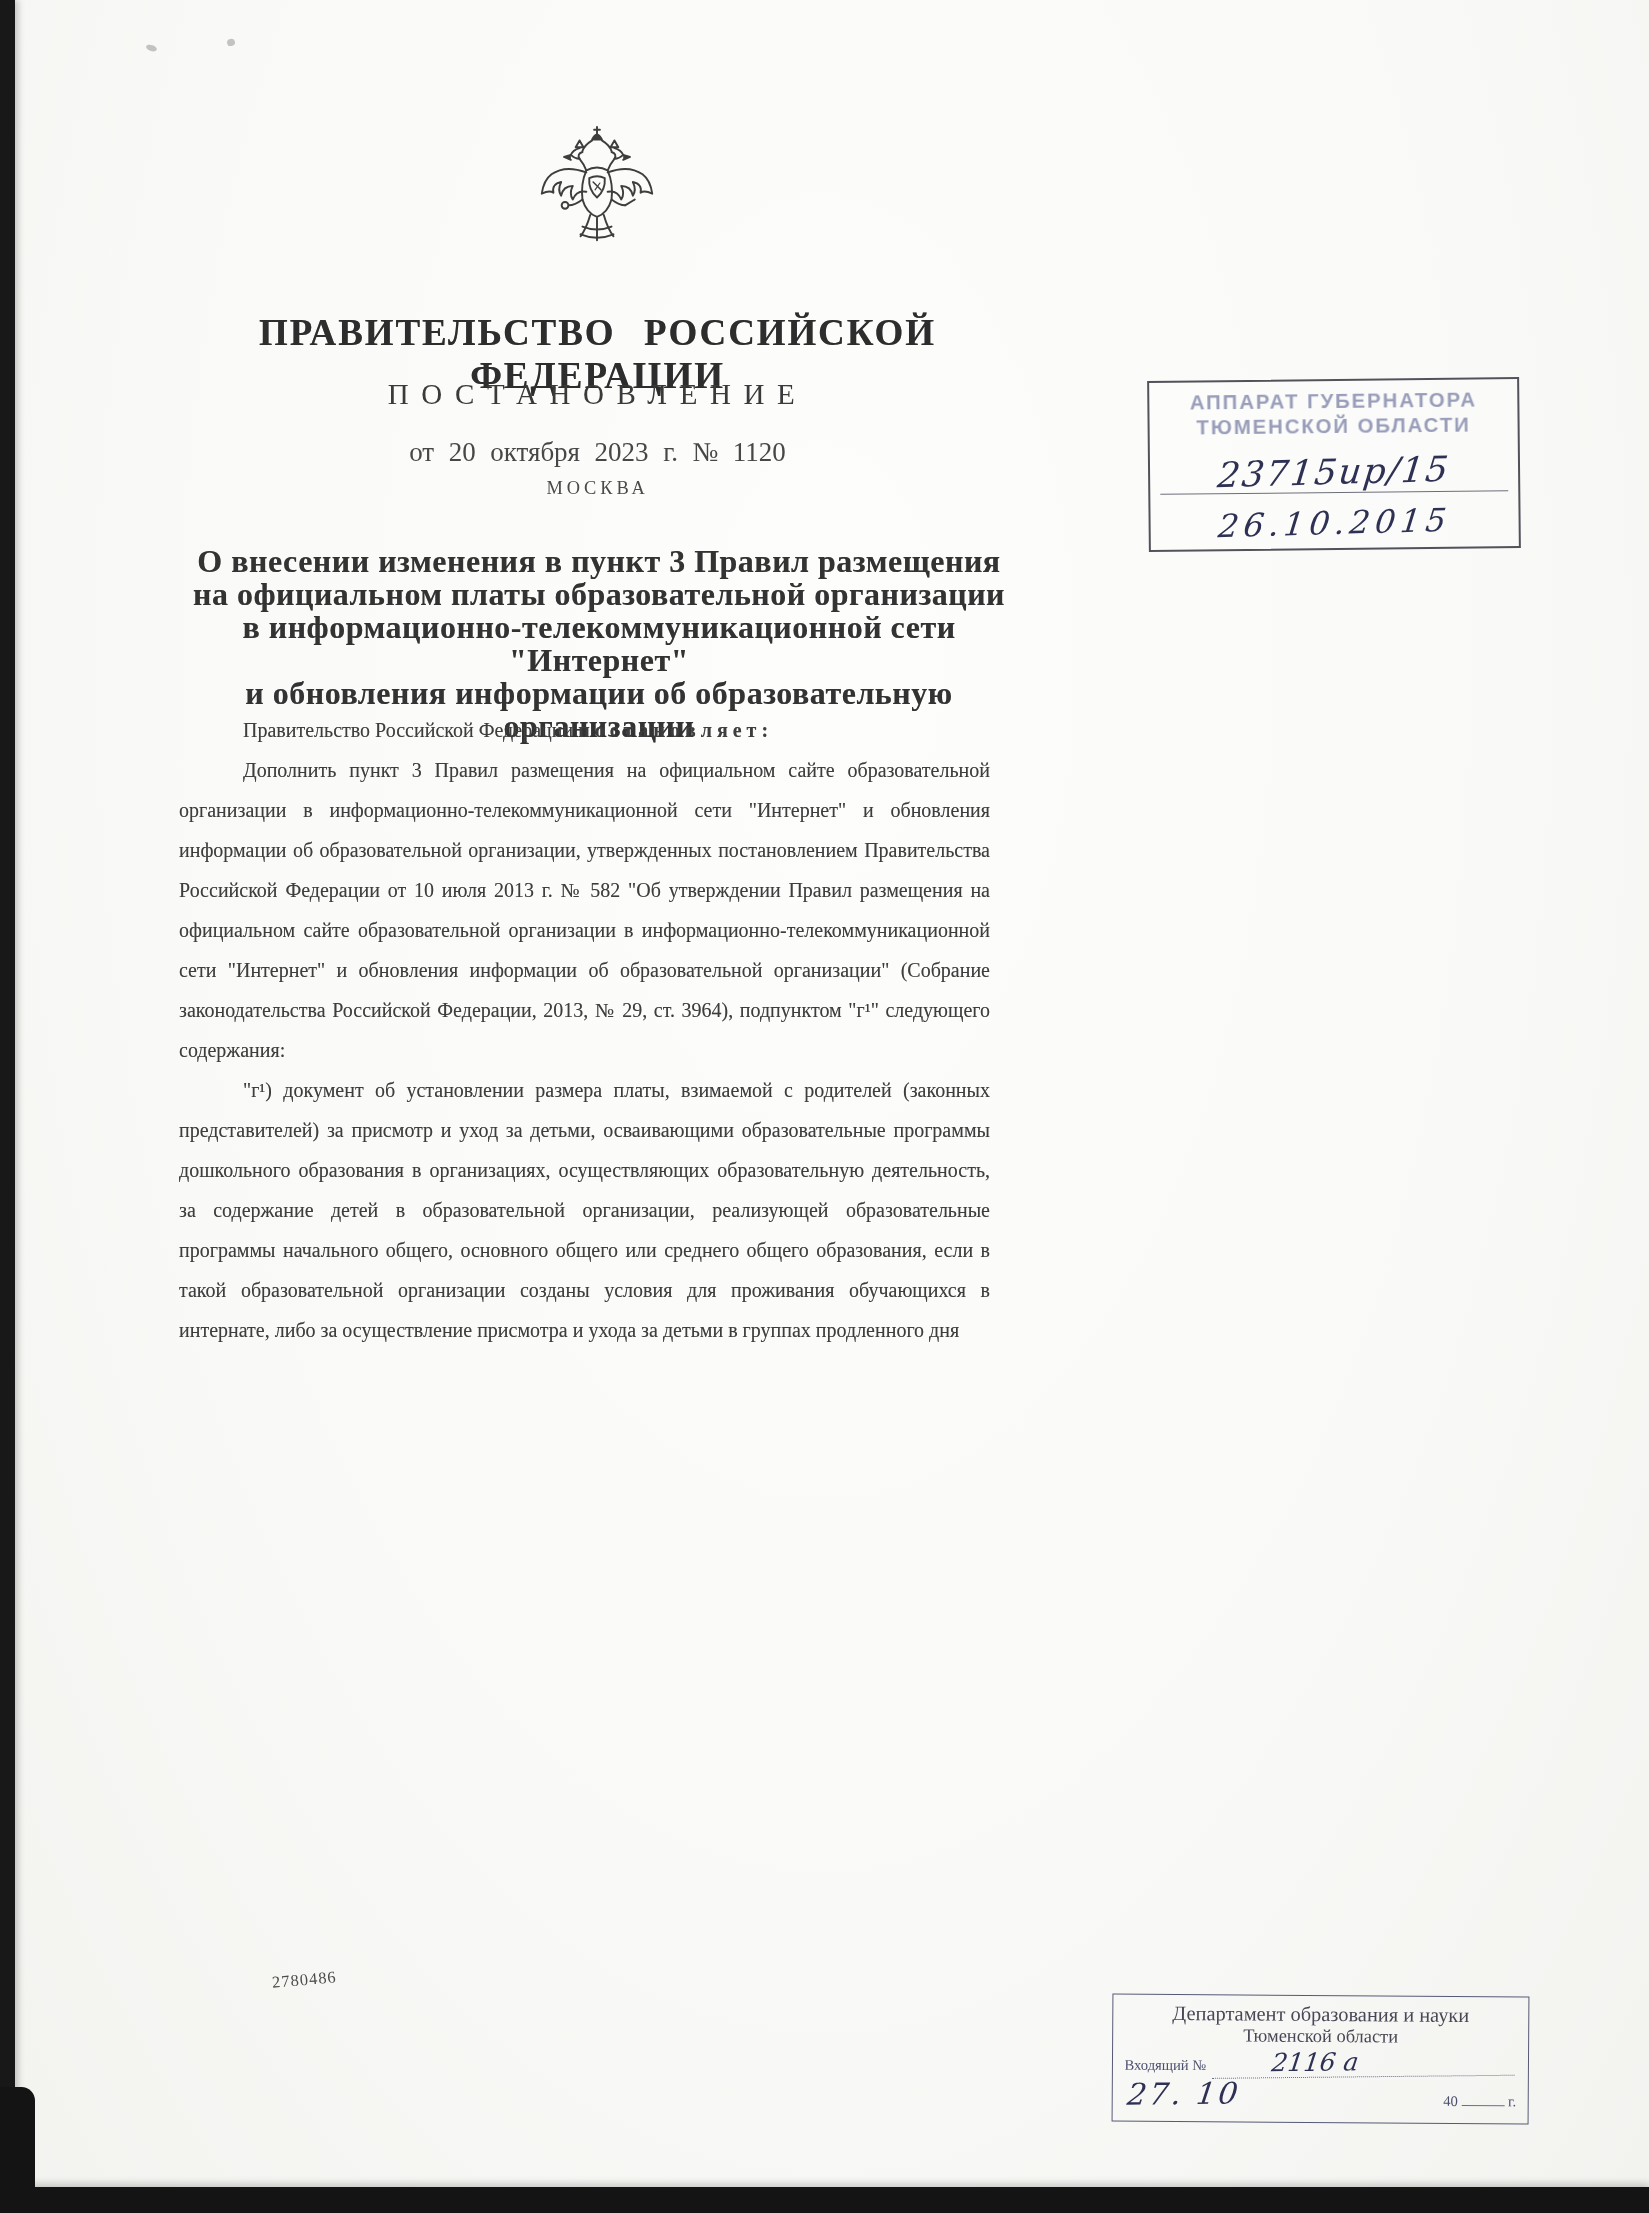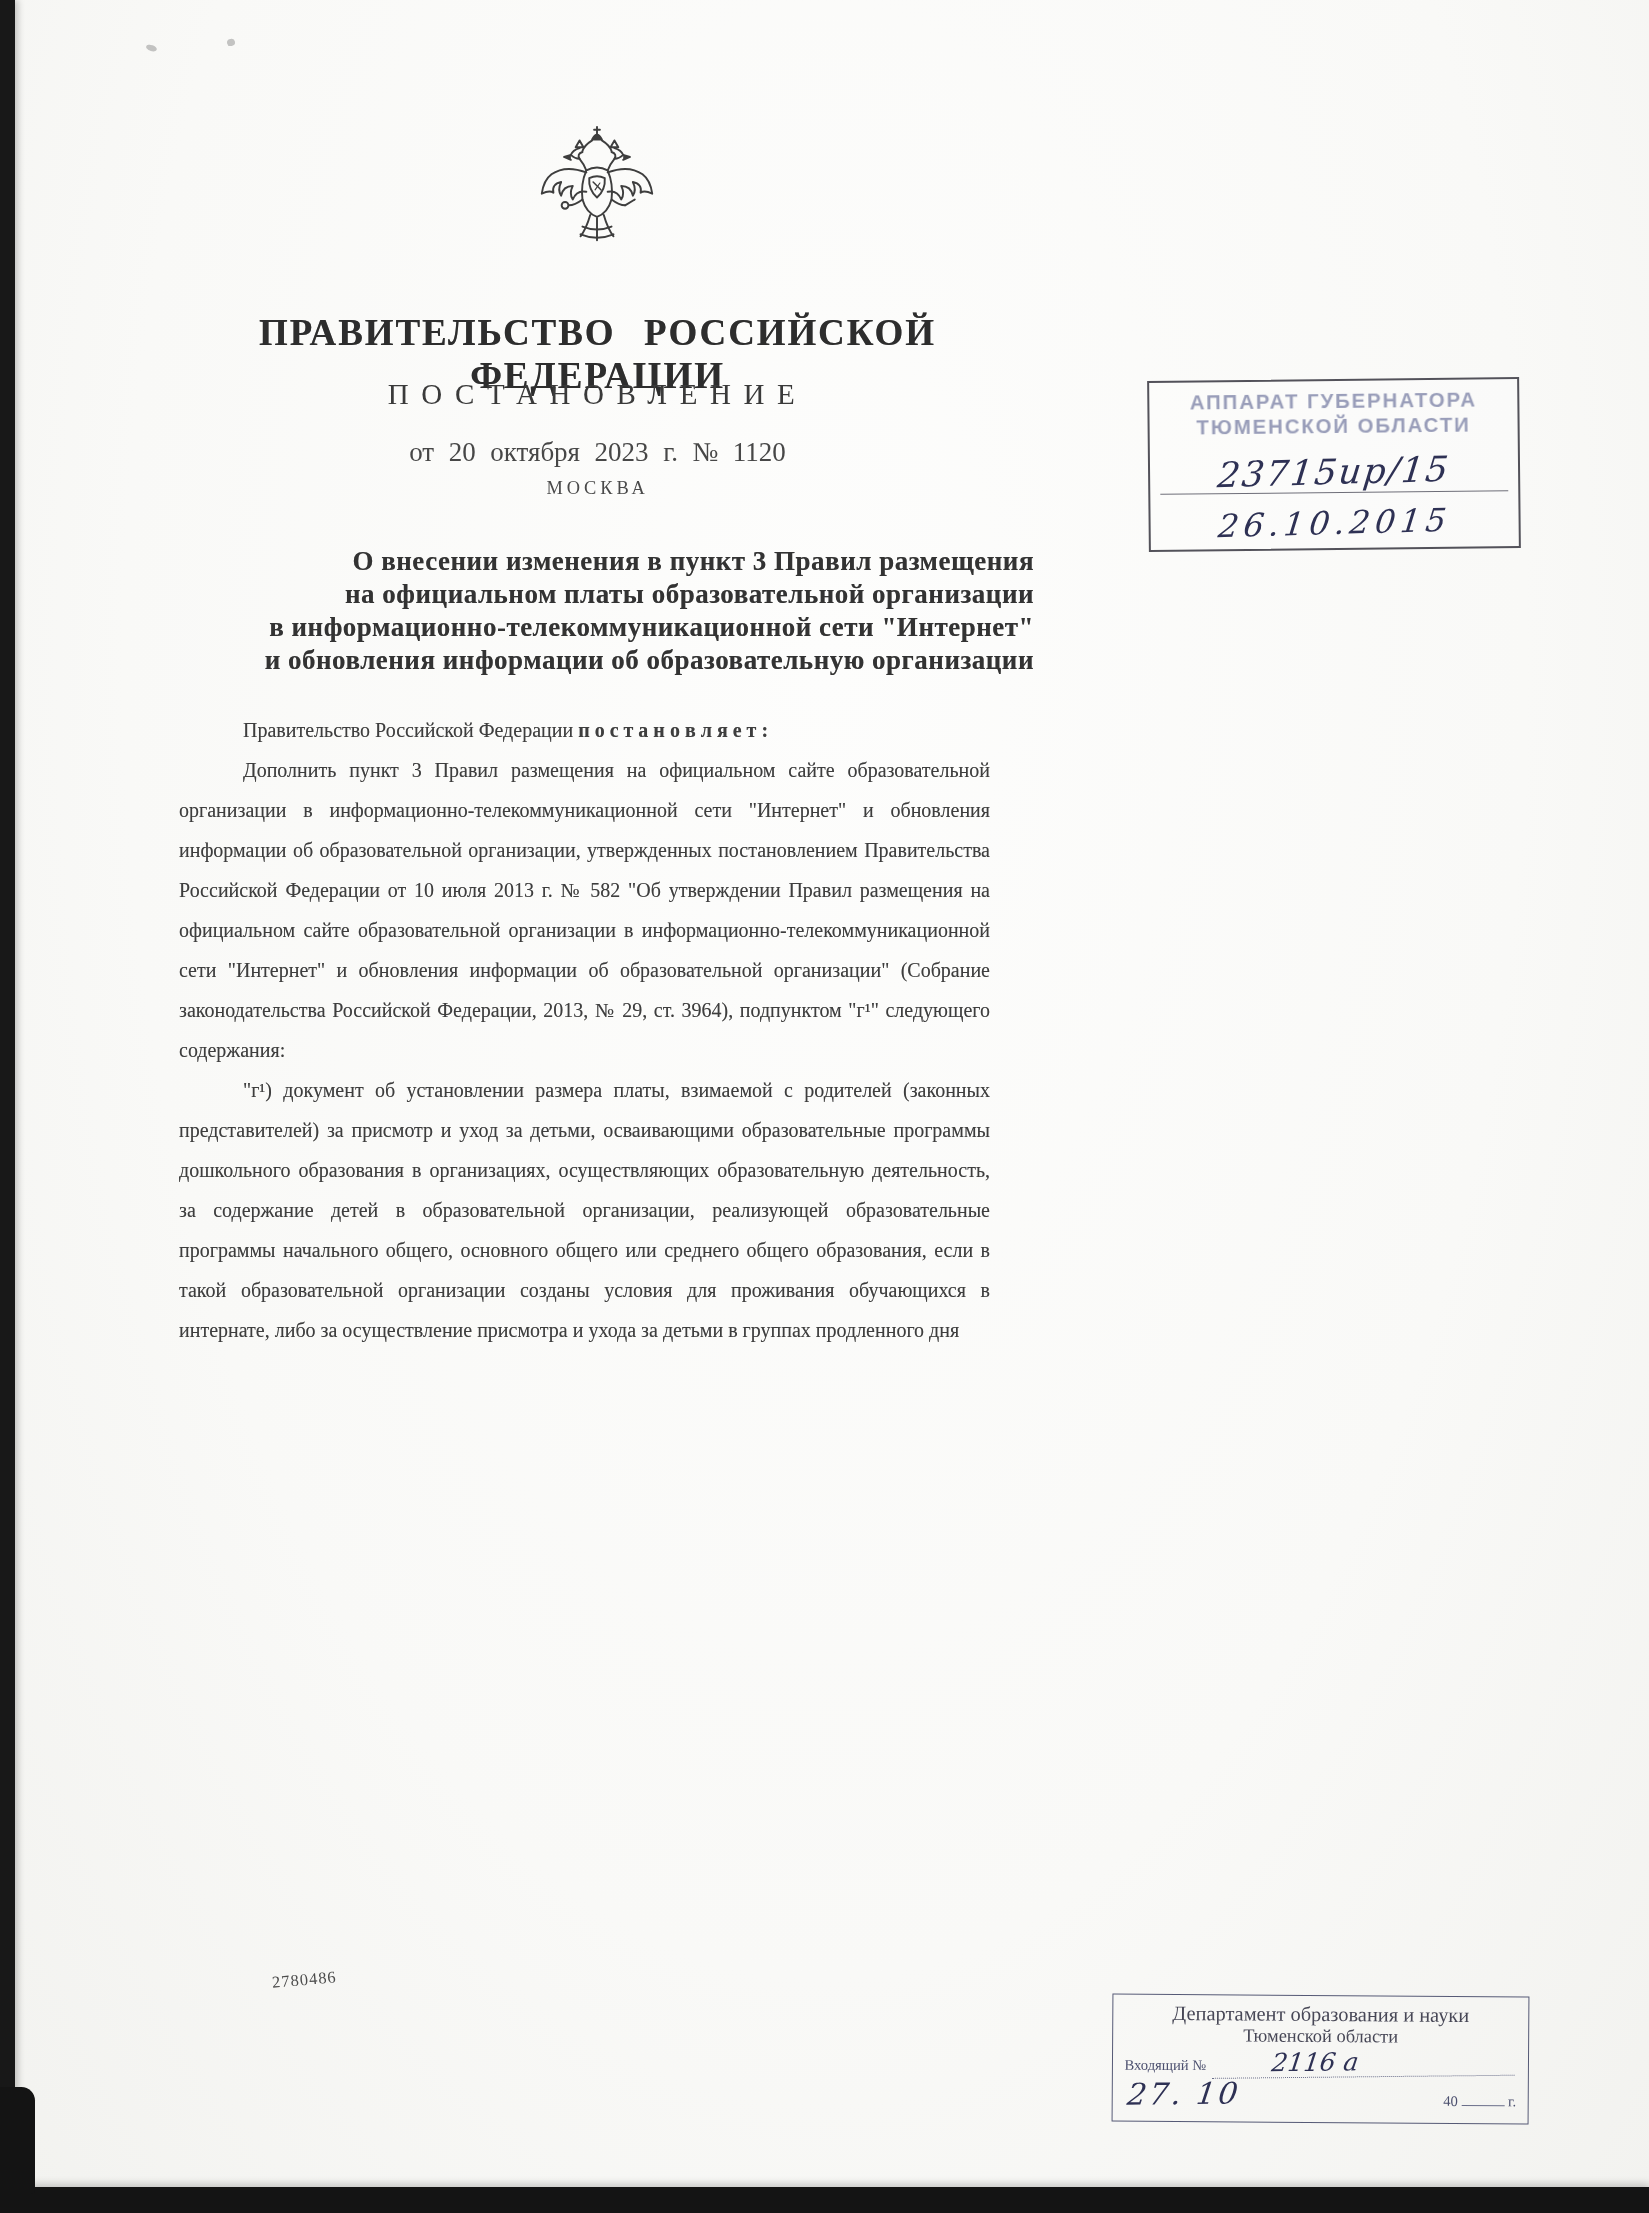--- a/index.html
+++ b/index.html
@@ -74,22 +74,22 @@
   .hand {
     display:inline-block;
     font-family:"DejaVu Serif", serif; font-style:italic;
     color:#2e3154; transform:skewX(-8deg) rotate(-1deg);
   }
   .hand-number { font-size:35px; letter-spacing:1.9px; }
   .hand-date { font-size:32px; letter-spacing:4.9px; }
 
   
   .doc-title {
-    position:absolute; left:180px; top:545px; width:854px;
-    text-align:right; font-weight:bold; font-size:27px; line-height:33px;
+    position:absolute; left:172px; top:545px; width:854px;
+    text-align:center; font-weight:bold; font-size:32px; line-height:33px;
     color:#333333; letter-spacing:0.5px;
     text-shadow: 0 0 0.5px rgba(50,50,50,.45);
   }
 
   
   .body-text {
     position:absolute; left:179px; top:710px; width:811px;
     font-size:20px; line-height:40px; text-align:justify;
     color:#3e3e3e; text-shadow: 0 0 0.5px rgba(62,62,62,.4);
   }

